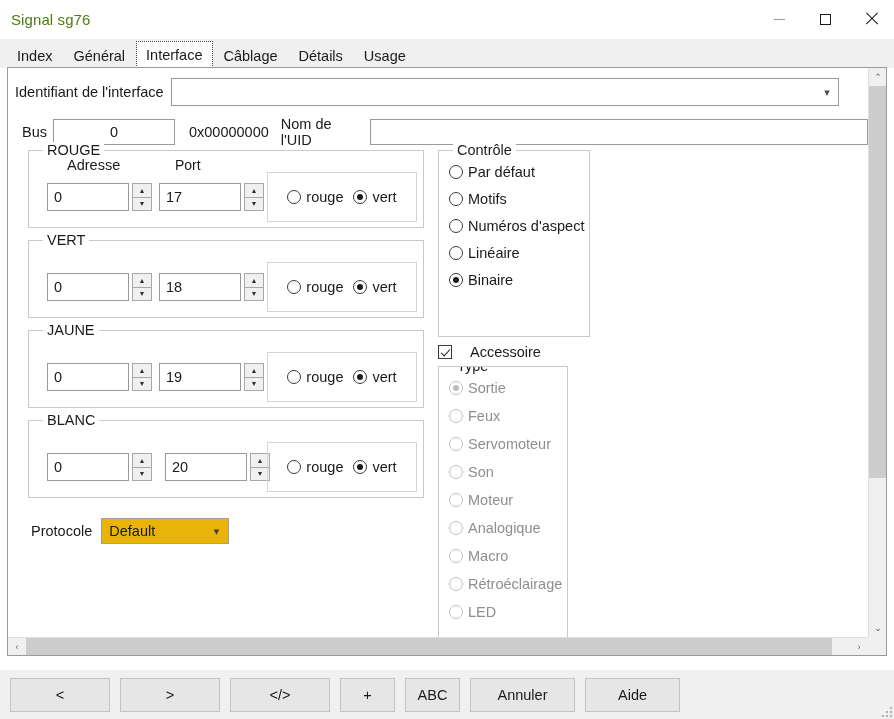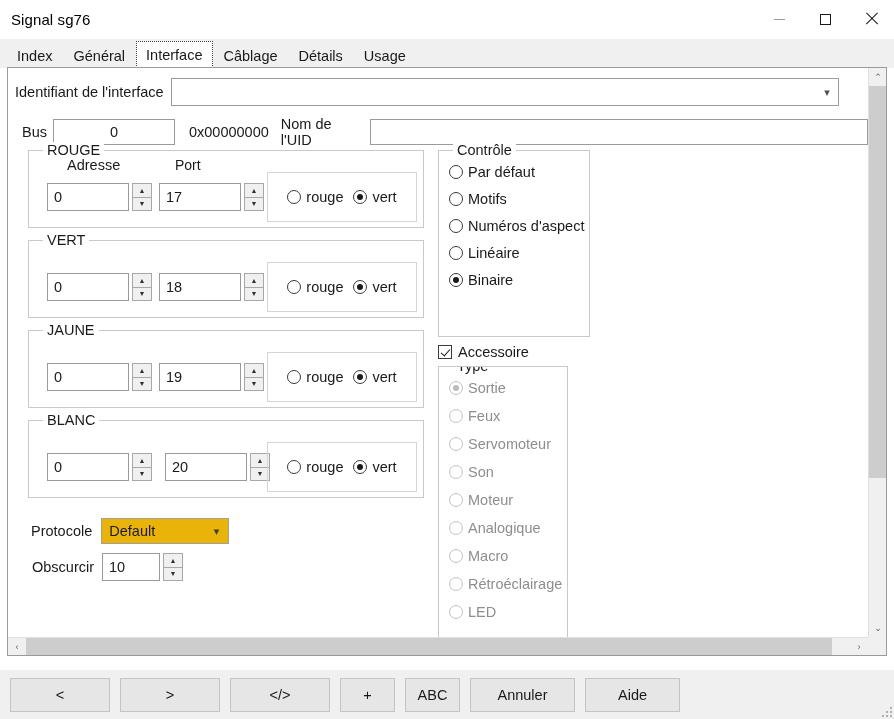--- a/index.html
+++ b/index.html
@@ -22,21 +22,21 @@
     height: 38px;
     background: #ffffff;
     display: flex;
     align-items: center;
     position: relative;
     border-bottom: 1px solid #ffffff;
   }
   .title-text {
     padding-left: 11px;
     font-size: 15px;
-    color: #000000;
+    color: #4d7c0f;
     letter-spacing: .1px;
   }
   .win-buttons {
     position: absolute;
     right: 0;
     top: 0;
     height: 38px;
     display: flex;
   }
   .win-btn {
@@ -370,20 +370,21 @@
   }
 
   
   .chk-accessoire {
     position: absolute;
     left: 430px;
     top: 276px;
     display: flex;
     align-items: center;
     font-size: 14.5px;
+    gap: 12px;
   }
   .chk-box {
     width: 14px; height: 14px;
     border: 1.4px solid #3a3a3a;
     box-sizing: border-box;
     background: #ffffff;
     margin-right: 6px;
     position: relative;
     flex: none;
   }
@@ -731,30 +732,20 @@
       </div>
 
       <div class="row-protocole">
         <span class="lbl-proto">Protocole</span>
         <div class="select-proto">
           <span>Default</span>
           <span class="chev">▾</span>
         </div>
       </div>
 
-      <div class="row-obscurcir">
-        <span class="lbl-obsc">Obscurcir</span>
-        <div class="spin-wrap" style="position:relative; left:0; top:0;">
-          <div class="spin-input" style="width:58px;">10</div>
-          <div class="spin-btns">
-            <div class="spin-btn">▲</div>
-            <div class="spin-btn">▼</div>
-          </div>
-        </div>
-      </div>
 
     </div>
   </div>
 
   <div class="vscroll">
     <div class="arrow">⌃</div>
     <div class="vthumb"></div>
     <div class="arrow bottom">⌄</div>
   </div>
 

